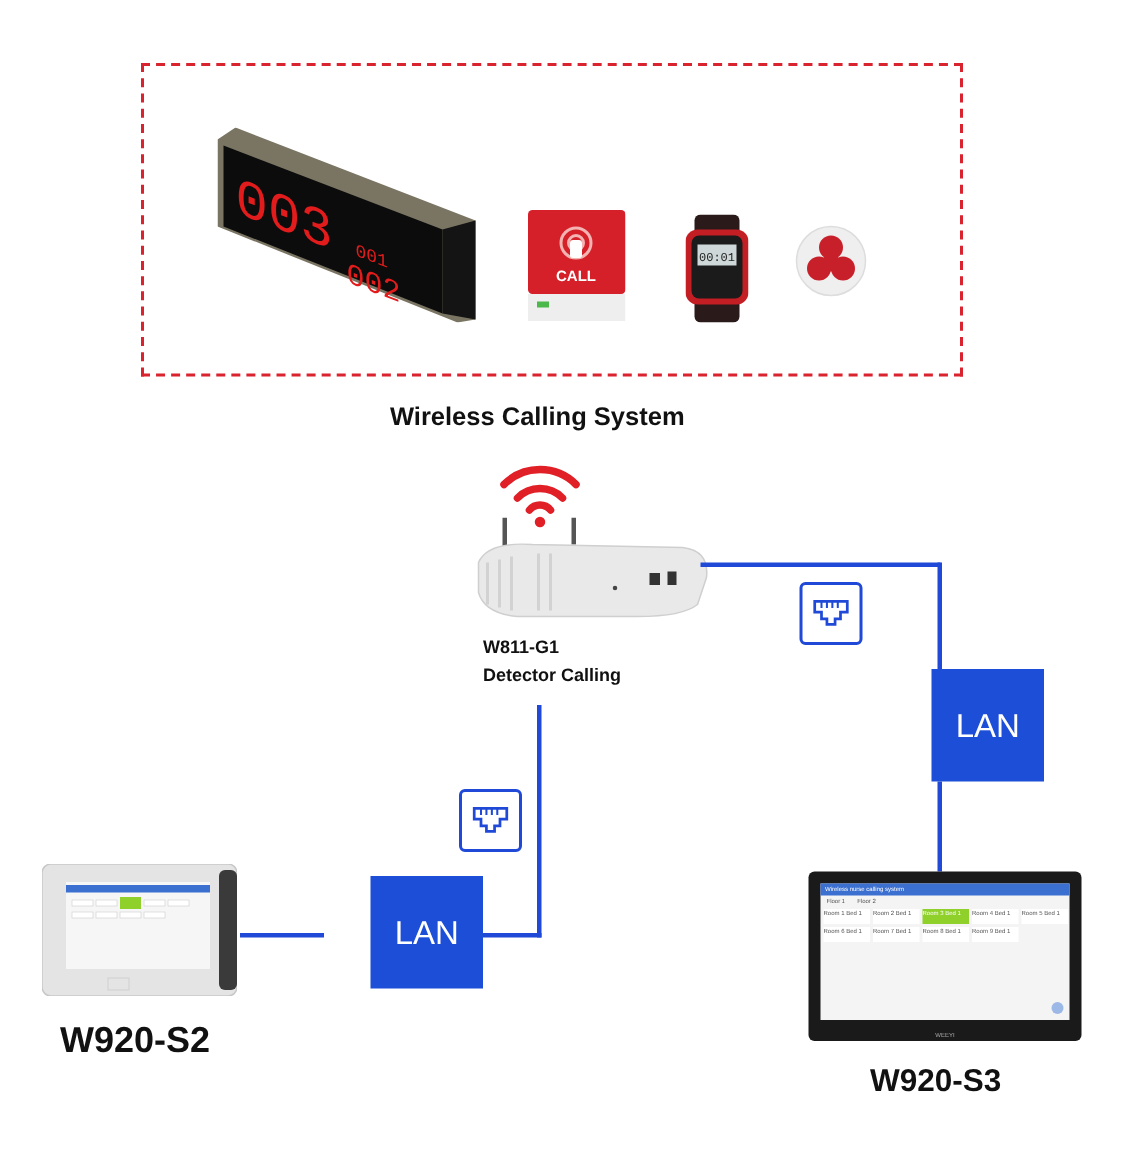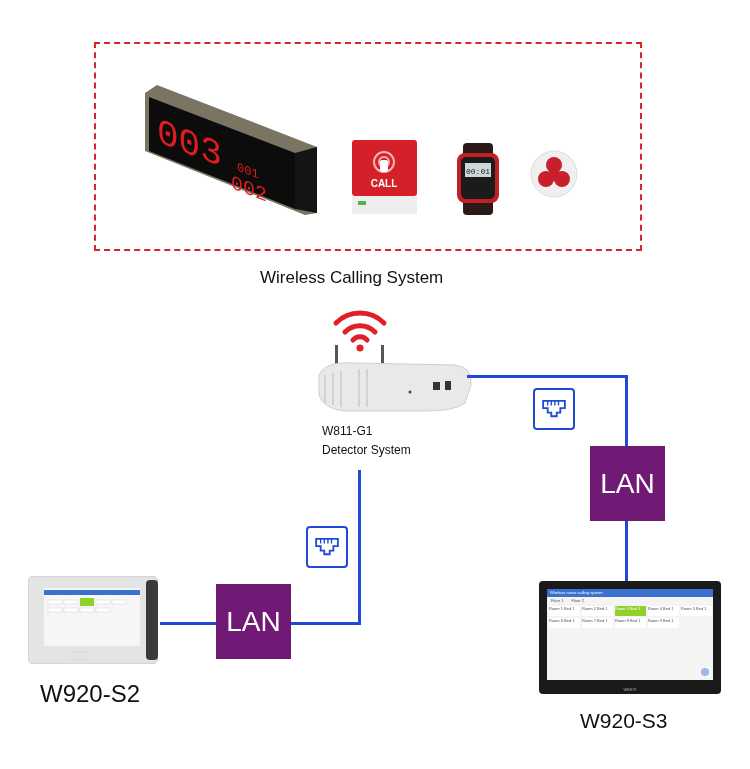--- a/index.html
+++ b/index.html
@@ -11,34 +11,34 @@
   #sysbox { left:94px; top:42px; width:548px; height:209px;
             border:2px dashed #d9232e; box-sizing:border-box; }
 
   
   #led { left:145px; top:85px; width:175px; height:130px; }
   
   #callbtn { left:352px; top:140px; width:65px; height:74px; }
   #watch { left:457px; top:143px; width:42px; height:72px; }
   #bell { left:530px; top:150px; width:48px; height:48px; }
 
-  .caption { font-size:17px; color:#111; white-space:nowrap; }
+  .caption { font-size:17px; color:#111; white-space:nowrap;font-weight:bold; }
   #sys-caption { left:260px; top:268px; font-size:17px; }
 
   
   #wifi { left:330px; top:305px; width:60px; height:48px; }
   #gateway { left:315px; top:345px; width:160px; height:70px; }
   #gw-model { left:322px; top:422px; font-size:12px; line-height:19px; }
 
   
   .line { background:#1f49d6; position:absolute; }
 
   
-  .lan { position:absolute; background:#701a75; color:#fff;
-         font-size:28px; display:flex; align-items:center; justify-content:center; }
+  .lan { position:absolute; background:#1d4ed8; color:#fff;
+         font-size:22px; display:flex; align-items:center; justify-content:center;margin-left:31px; }
   #lan-right { left:590px; top:446px; width:75px; height:75px; }
   #lan-left { left:216px; top:584px; width:75px; height:75px; }
 
   .rj45 { position:absolute; width:42px; height:42px; border:2px solid #1f49d6;
           border-radius:4px; box-sizing:border-box; background:#fff; }
   #rj-right { left:533px; top:388px; }
   #rj-left { left:306px; top:526px; }
 
   
   #tab-s2 { left:28px; top:576px; width:130px; height:88px; }
@@ -103,21 +103,21 @@
   <rect x="66" y="0" width="3" height="18" fill="#555"></rect>
   <path d="M4 30 Q10 16 40 18 L140 20 Q158 22 156 40 L150 58 Q140 66 110 66 L30 66 Q8 64 4 50 Z" fill="#e9e9e9" stroke="#cfcfcf"></path>
   <path d="M10 30 L10 58 M18 28 L18 60 M26 26 L26 62 M44 24 L44 62 M52 24 L52 62" stroke="#d2d2d2" stroke-width="2"></path>
   <rect x="118" y="37" width="7" height="8" fill="#333"></rect>
   <rect x="130" y="36" width="6" height="9" fill="#333"></rect>
   <circle cx="95" cy="47" r="1.5" fill="#444"></circle>
 </svg>
 
 <div id="gw-model" class="abs caption">
   <div>W811-G1</div>
-  <div>Detector System</div>
+  <div>Detector Calling</div>
 </div>
 
 <div class="line" style="left:467px; top:375px; width:160px; height:3px;"></div>
 <div class="line" style="left:625px; top:375px; width:3px; height:72px;"></div>
 <div class="line" style="left:625px; top:521px; width:3px; height:60px;"></div>
 <div class="line" style="left:358px; top:470px; width:3px; height:155px;"></div>
 <div class="line" style="left:291px; top:622px; width:70px; height:3px;"></div>
 <div class="line" style="left:160px; top:622px; width:56px; height:3px;"></div>
 
 <div id="rj-right" class="rj45">

